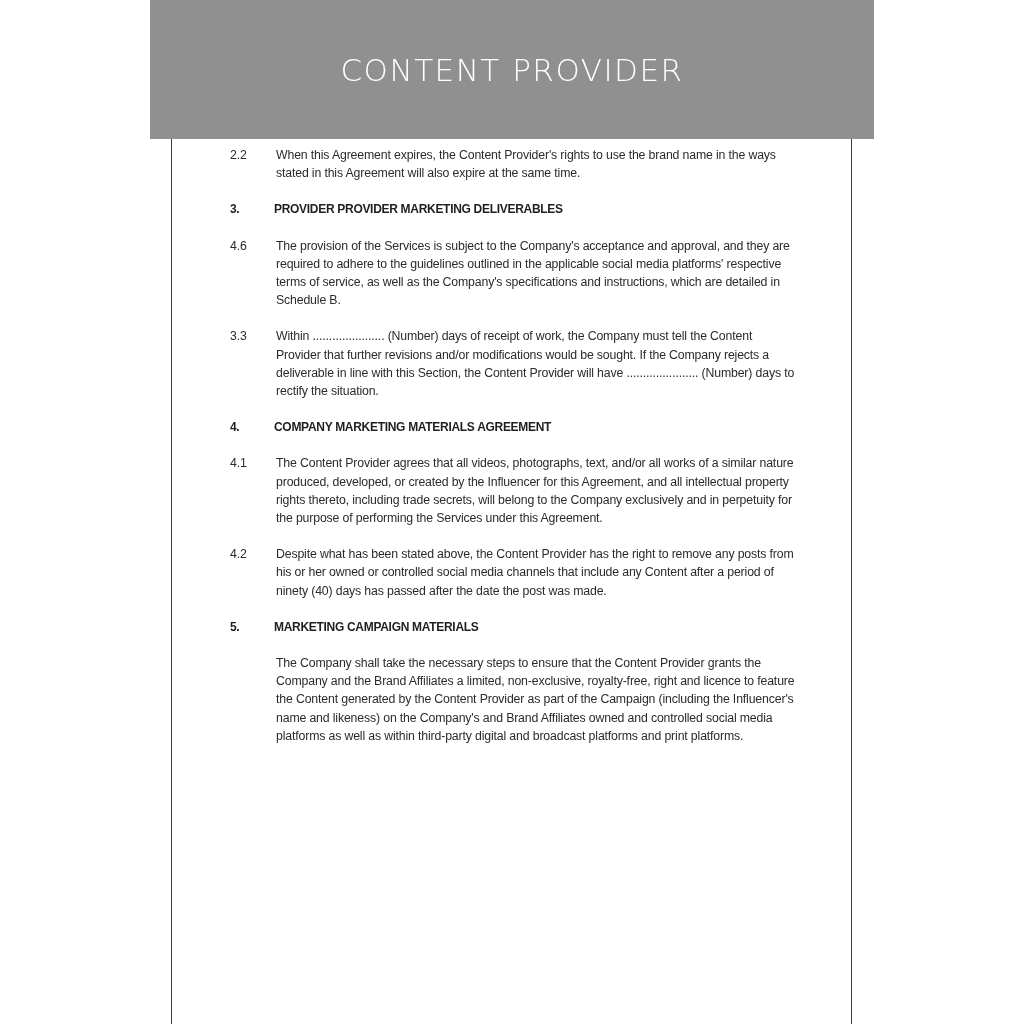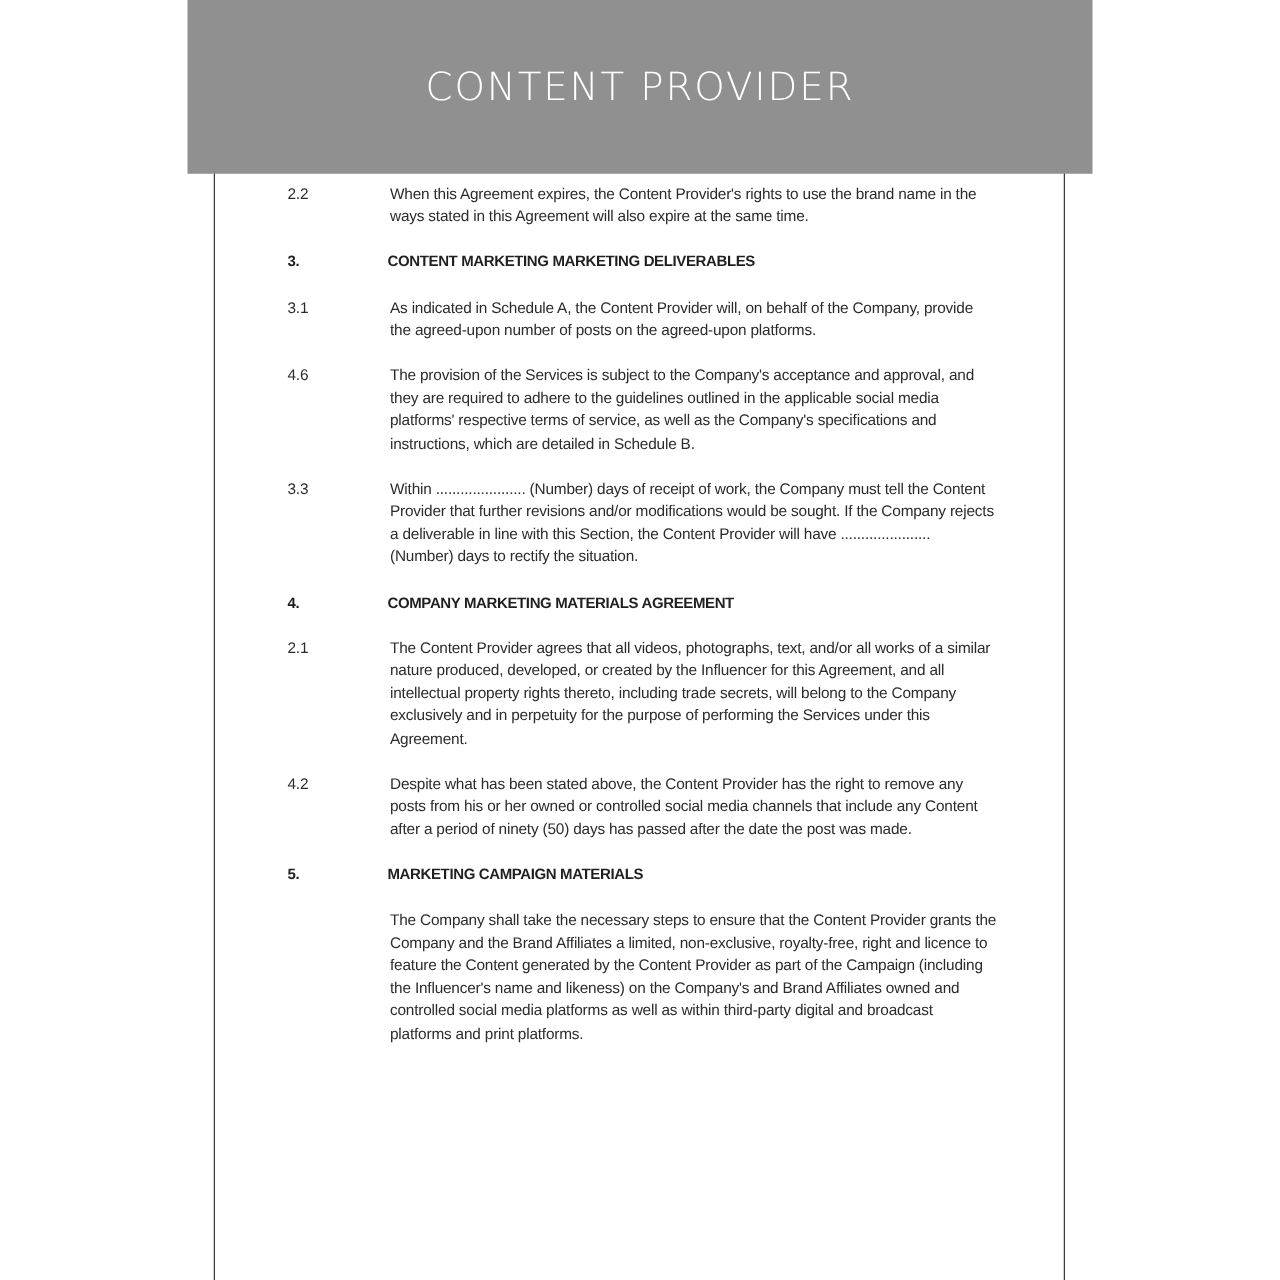--- a/index.html
+++ b/index.html
@@ -61,21 +61,20 @@
     display: flex;
     margin-bottom: 18px;
   }
   .num {
     width: 46px;
     flex: 0 0 46px;
   }
   .text {
     flex: 1;
     padding-right: 12px;
-    margin-left: 36px;
   }
   .heading {
     display: flex;
     margin-bottom: 18px;
     font-weight: bold;
     font-size: 12px;
     letter-spacing: -0.3px;
     color: #1f1f1f;
   }
   .heading .num {
@@ -95,51 +94,47 @@
 <div class="doc">
 
   <div class="clause">
     <div class="num">2.2</div>
     <div class="text">When this Agreement expires, the Content Provider's rights to use the brand name in the ways stated in this Agreement will also expire at the same time.</div>
   </div>
 
 
   <div class="heading">
     <div class="num">3.</div>
-    <div class="text">CONTENT MARKETING MARKETING DELIVERABLES</div>
+    <div class="text">PROVIDER PROVIDER MARKETING DELIVERABLES</div>
   </div>
 
-  <div class="clause">
-    <div class="num">3.1</div>
-    <div class="text">As indicated in Schedule A, the Content Provider will, on behalf of the Company, provide the agreed-upon number of posts on the agreed-upon platforms.</div>
-  </div>
 
   <div class="clause">
     <div class="num">4.6</div>
     <div class="text">The provision of the Services is subject to the Company's acceptance and approval, and they are required to adhere to the guidelines outlined in the applicable social media platforms' respective terms of service, as well as the Company's specifications and instructions, which are detailed in Schedule B.</div>
   </div>
 
   <div class="clause">
     <div class="num">3.3</div>
     <div class="text">Within ...................... (Number) days of receipt of work, the Company must tell the Content Provider that further revisions and/or modifications would be sought. If the Company rejects a deliverable in line with this Section, the Content Provider will have ...................... (Number) days to rectify the situation.</div>
   </div>
 
   <div class="heading">
     <div class="num">4.</div>
     <div class="text">COMPANY MARKETING MATERIALS AGREEMENT</div>
   </div>
 
   <div class="clause">
-    <div class="num">2.1</div>
+    <div class="num">4.1</div>
     <div class="text">The Content Provider agrees that all videos, photographs, text, and/or all works of a similar nature produced, developed, or created by the Influencer for this Agreement, and all intellectual property rights thereto, including trade secrets, will belong to the Company exclusively and in perpetuity for the purpose of performing the Services under this Agreement.</div>
   </div>
 
   <div class="clause">
     <div class="num">4.2</div>
-    <div class="text">Despite what has been stated above, the Content Provider has the right to remove any posts from his or her owned or controlled social media channels that include any Content after a period of ninety (50) days has passed after the date the post was made.</div>
+    <div class="text">Despite what has been stated above, the Content Provider has the right to remove any posts from his or her owned or controlled social media channels that include any Content after a period of ninety (40) days has passed after the date the post was made.</div>
   </div>
 
   <div class="heading">
     <div class="num">5.</div>
     <div class="text">MARKETING CAMPAIGN MATERIALS</div>
   </div>
 
   <div class="clause">
     <div class="num"></div>
     <div class="text">The Company shall take the necessary steps to ensure that the Content Provider grants the Company and the Brand Affiliates a limited, non-exclusive, royalty-free, right and licence to feature the Content generated by the Content Provider as part of the Campaign (including the Influencer's name and likeness) on the Company's and Brand Affiliates owned and controlled social media platforms as well as within third-party digital and broadcast platforms and print platforms.</div>

